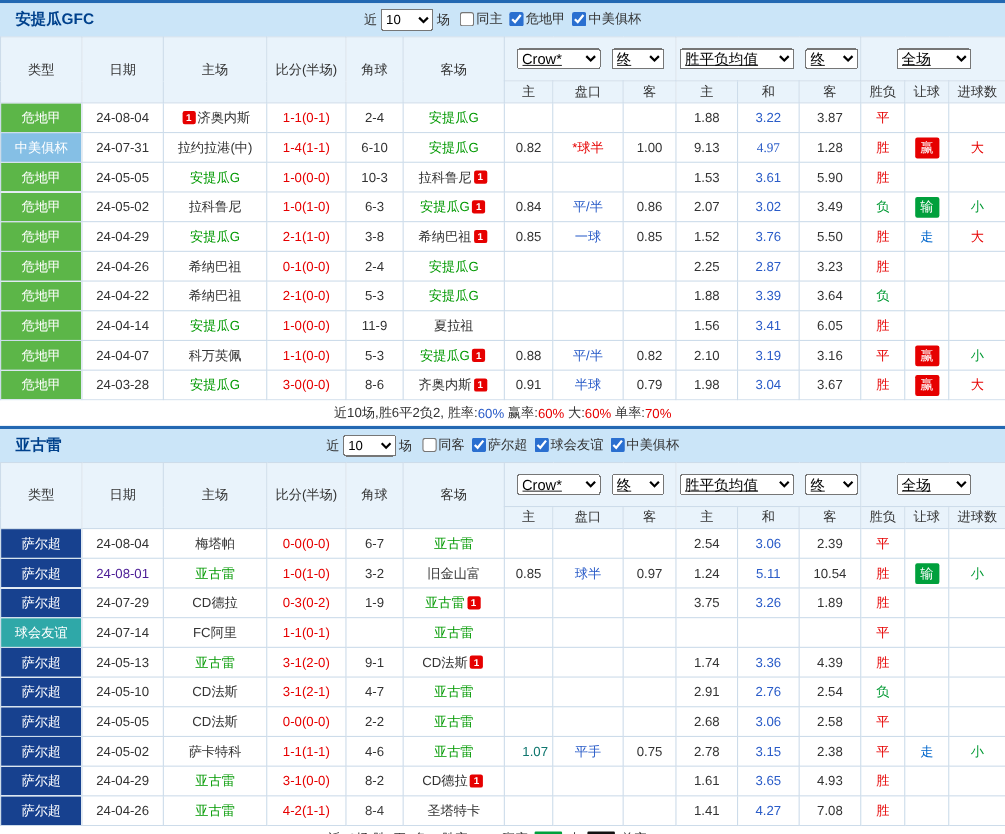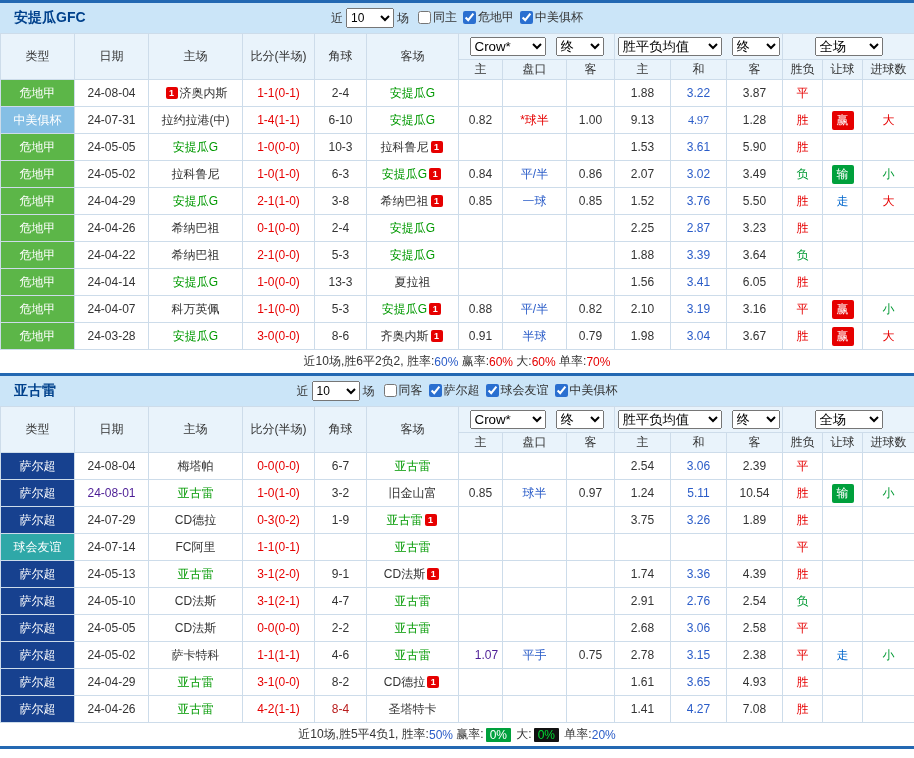--- a/index.html
+++ b/index.html
@@ -8,21 +8,21 @@
   .block { border-bottom:3px solid #2368b2; }
   .section-bar { height:30px; background:#cbe5f8; display:flex; align-items:center; position:relative; }
   .title { position:absolute; left:14px; font-size:14px; font-weight:bold; color:#00418c; }
   .filter { margin:0 auto; display:flex; align-items:center; font-size:12px; color:#333; gap:3px; }
   .filter select { font-size:12px; height:20px; }
   .chk { display:inline-flex; align-items:center; margin-left:6px; cursor:pointer; }
   .chk input { margin:0 2px 0 0; width:13px; height:13px; accent-color:#2a6fd0; }
   table { width:100%; border-collapse:collapse; table-layout:fixed; font-size:12px; }
   th, td { border:1px solid #cddcea; text-align:center; white-space:nowrap; overflow:hidden; padding:0; }
   thead th, thead td { background:#e9f3fb; font-weight:normal; color:#333; }
-  thead tr.selrow td { height:26px; }
+  thead tr.selrow td { height:40px;text-decoration:underline; }
   thead tr.subrow th { height:20px; }
   tbody td { height:27px; background:#fff; color:#333; }
   .selgroup { display:flex; justify-content:center; gap:10px; align-items:center; }
   .sel-s { width:48px; }
   .sel-m { width:76px; }
   .sel-l { width:104px; }
   .sel-f { width:68px; }
   .tname { cursor:pointer; }
   .card { display:inline-block; width:12px; height:12px; line-height:12px; background:#e60000; color:#fff;
           font-size:9px; font-weight:bold; border-radius:2px; margin:0 2px; vertical-align:1px; }
@@ -244,21 +244,21 @@
             <td style="color: rgb(51, 51, 51);">3.64</td>
             <td style="color: rgb(0, 153, 51);">负</td>
             <td></td>
             <td></td>
           </tr>
           <tr class="row">
             <td class="league" style="background: rgb(92, 182, 72); color: rgb(255, 255, 255);">危地甲</td>
             <td style="color: rgb(51, 51, 51);">24-04-14</td>
             <td class="team"><span class="tname" style="color: rgb(0, 153, 0);">安提瓜G</span></td>
             <td style="color: rgb(230, 0, 0);">1-0(0-0)</td>
-            <td style="color: rgb(51, 51, 51);">13-3</td>
+            <td style="color: rgb(51, 51, 51);">11-9</td>
             <td class="team"><span class="tname" style="color: rgb(51, 51, 51);">夏拉祖</span></td>
             <td style="color: rgb(51, 51, 51);"></td>
             <td style="color: rgb(42, 92, 200);"></td>
             <td style="color: rgb(51, 51, 51);"></td>
             <td style="color: rgb(51, 51, 51);">1.56</td>
             <td style="color: rgb(42, 92, 200);">3.41</td>
             <td style="color: rgb(51, 51, 51);">6.05</td>
             <td style="color: rgb(230, 0, 0);">胜</td>
             <td></td>
             <td></td>
@@ -521,21 +521,21 @@
             <td></td>
             <td></td>
           </tr>
           <tr class="row">
             <td class="league" style="background: rgb(23, 65, 143); color: rgb(255, 255, 255);">萨尔超</td>
             <td style="color: rgb(51, 51, 51);">24-05-02</td>
             <td class="team"><span class="tname" style="color: rgb(51, 51, 51);">萨卡特科</span></td>
             <td style="color: rgb(230, 0, 0);">1-1(1-1)</td>
             <td style="color: rgb(51, 51, 51);">4-6</td>
             <td class="team"><span class="tname" style="color: rgb(0, 153, 0);">亚古雷</span></td>
-            <td style="color: #4c1d95; padding-left: 12px;">1.07</td>
+            <td style="color: #0f766e; padding-left: 12px;">1.07</td>
             <td style="color: rgb(42, 92, 200);">平手</td>
             <td style="color: rgb(51, 51, 51);">0.75</td>
             <td style="color: rgb(51, 51, 51);">2.78</td>
             <td style="color: rgb(42, 92, 200);">3.15</td>
             <td style="color: rgb(51, 51, 51);">2.38</td>
             <td style="color: rgb(230, 0, 0);">平</td>
             <td><span class="hc hc-push">走</span></td>
             <td style="color: rgb(0, 153, 51);">小</td>
           </tr>
           <tr class="row">
@@ -553,21 +553,21 @@
             <td style="color: rgb(51, 51, 51);">4.93</td>
             <td style="color: rgb(230, 0, 0);">胜</td>
             <td></td>
             <td></td>
           </tr>
           <tr class="row">
             <td class="league" style="background: rgb(23, 65, 143); color: rgb(255, 255, 255);">萨尔超</td>
             <td style="color: rgb(51, 51, 51);">24-04-26</td>
             <td class="team"><span class="tname" style="color: rgb(0, 153, 0);">亚古雷</span></td>
             <td style="color: rgb(230, 0, 0);">4-2(1-1)</td>
-            <td style="color: #b91c1c;">8-4</td>
+            <td style="color: #404040;">8-4</td>
             <td class="team"><span class="tname" style="color: rgb(51, 51, 51);">圣塔特卡</span></td>
             <td style="color: rgb(51, 51, 51);"></td>
             <td style="color: rgb(42, 92, 200);"></td>
             <td style="color: rgb(51, 51, 51);"></td>
             <td style="color: rgb(51, 51, 51);">1.41</td>
             <td style="color: rgb(42, 92, 200);">4.27</td>
             <td style="color: rgb(51, 51, 51);">7.08</td>
             <td style="color: rgb(230, 0, 0);">胜</td>
             <td></td>
             <td></td>

